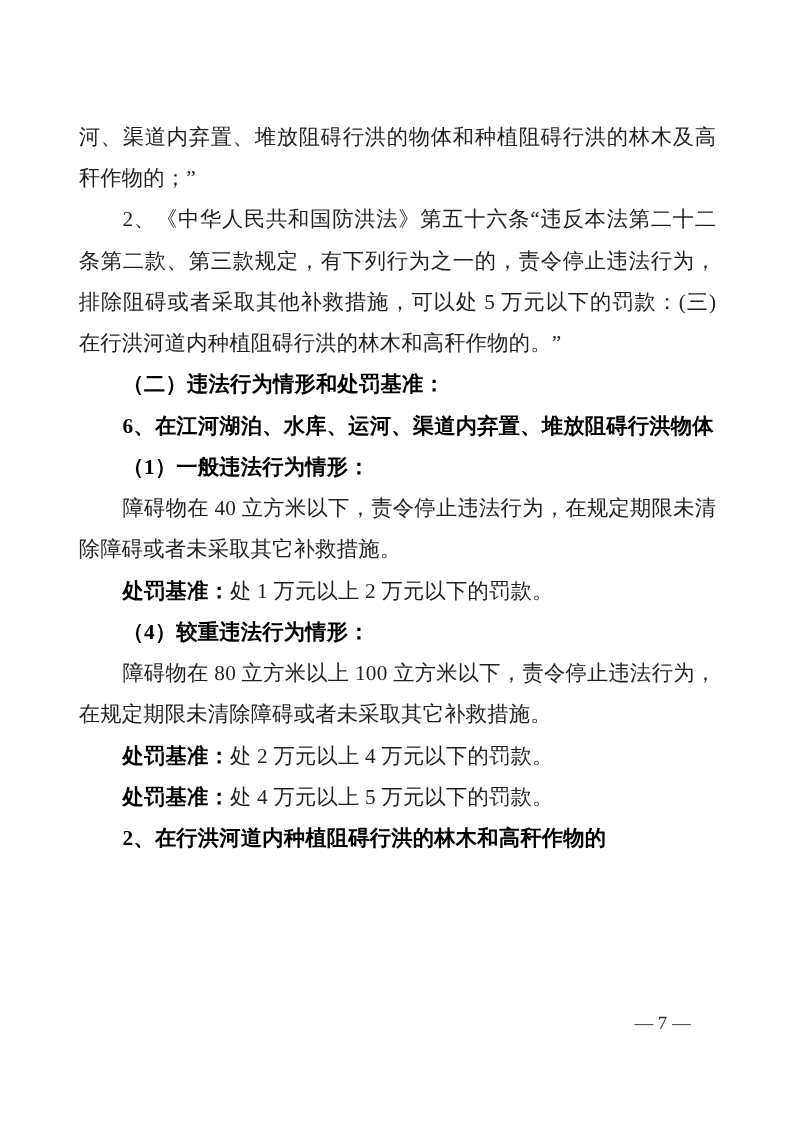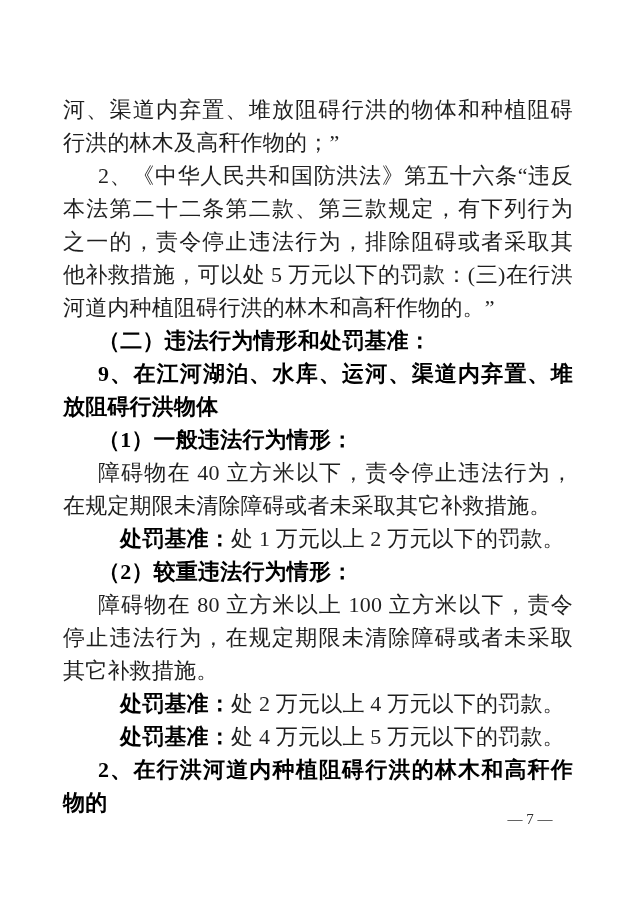--- a/index.html
+++ b/index.html
@@ -18,36 +18,35 @@
   }
   .content {
     position: absolute;
     left: 63px;
     top: 0;
     width: 510px;
     padding-top: 93px;
   }
   p.para {
     margin: 0;
-    font-size: 22px;
+    font-size: 17px;
     line-height: 33px;
     color: #1f1f1f;
     text-align: justify;
     text-indent: 35px;
     letter-spacing: 0.2px;
   }
   p.para.no-indent { text-indent: 0; }
   p.para.bold {
     font-weight: 700;
     color: #000000;
   }
   .lead {
     font-weight: 700;
     color: #000000;
-    margin-left: 22px;
   }
   .footer {
     position: absolute;
     left: 498px;
     top: 810px;
     width: 64px;
     font-size: 15px;
     line-height: 18px;
     color: #2b2b2b;
     text-align: center;
@@ -59,29 +58,29 @@
 
 <div class="page">
   <div class="content">
 
     <p class="para no-indent"><span>河、渠道内弃置、堆放阻碍行洪的物体和种植阻碍行洪的林木及高秆作物的；”</span></p>
 
     <p class="para"><span>2、《中华人民共和国防洪法》第五十六条“违反本法第二十二条第二款、第三款规定，有下列行为之一的，责令停止违法行为，排除阻碍或者采取其他补救措施，可以处 5 万元以下的罚款：(三)在行洪河道内种植阻碍行洪的林木和高秆作物的。”</span></p>
 
     <p class="para bold"><span>（二）违法行为情形和处罚基准：</span></p>
 
-    <p class="para bold"><span>9、在江河湖泊、水库、运河、渠道内弃置、堆放阻碍行洪物体</span></p>
+    <p class="para bold"><span>6、在江河湖泊、水库、运河、渠道内弃置、堆放阻碍行洪物体</span></p>
 
     <p class="para bold"><span>（1）一般违法行为情形：</span></p>
 
     <p class="para"><span>障碍物在 40 立方米以下，责令停止违法行为，在规定期限未清除障碍或者未采取其它补救措施。</span></p>
 
     <p class="para"><span class="lead">处罚基准：</span><span>处 1 万元以上 2 万元以下的罚款。</span></p>
 
-    <p class="para bold"><span>（2）较重违法行为情形：</span></p>
+    <p class="para bold"><span>（4）较重违法行为情形：</span></p>
 
     <p class="para"><span>障碍物在 80 立方米以上 100 立方米以下，责令停止违法行为，在规定期限未清除障碍或者未采取其它补救措施。</span></p>
 
     <p class="para"><span class="lead">处罚基准：</span><span>处 2 万元以上 4 万元以下的罚款。</span></p>
 
 
     <p class="para"><span class="lead">处罚基准：</span><span>处 4 万元以上 5 万元以下的罚款。</span></p>
 
     <p class="para bold"><span>2、在行洪河道内种植阻碍行洪的林木和高秆作物的</span></p>
 

